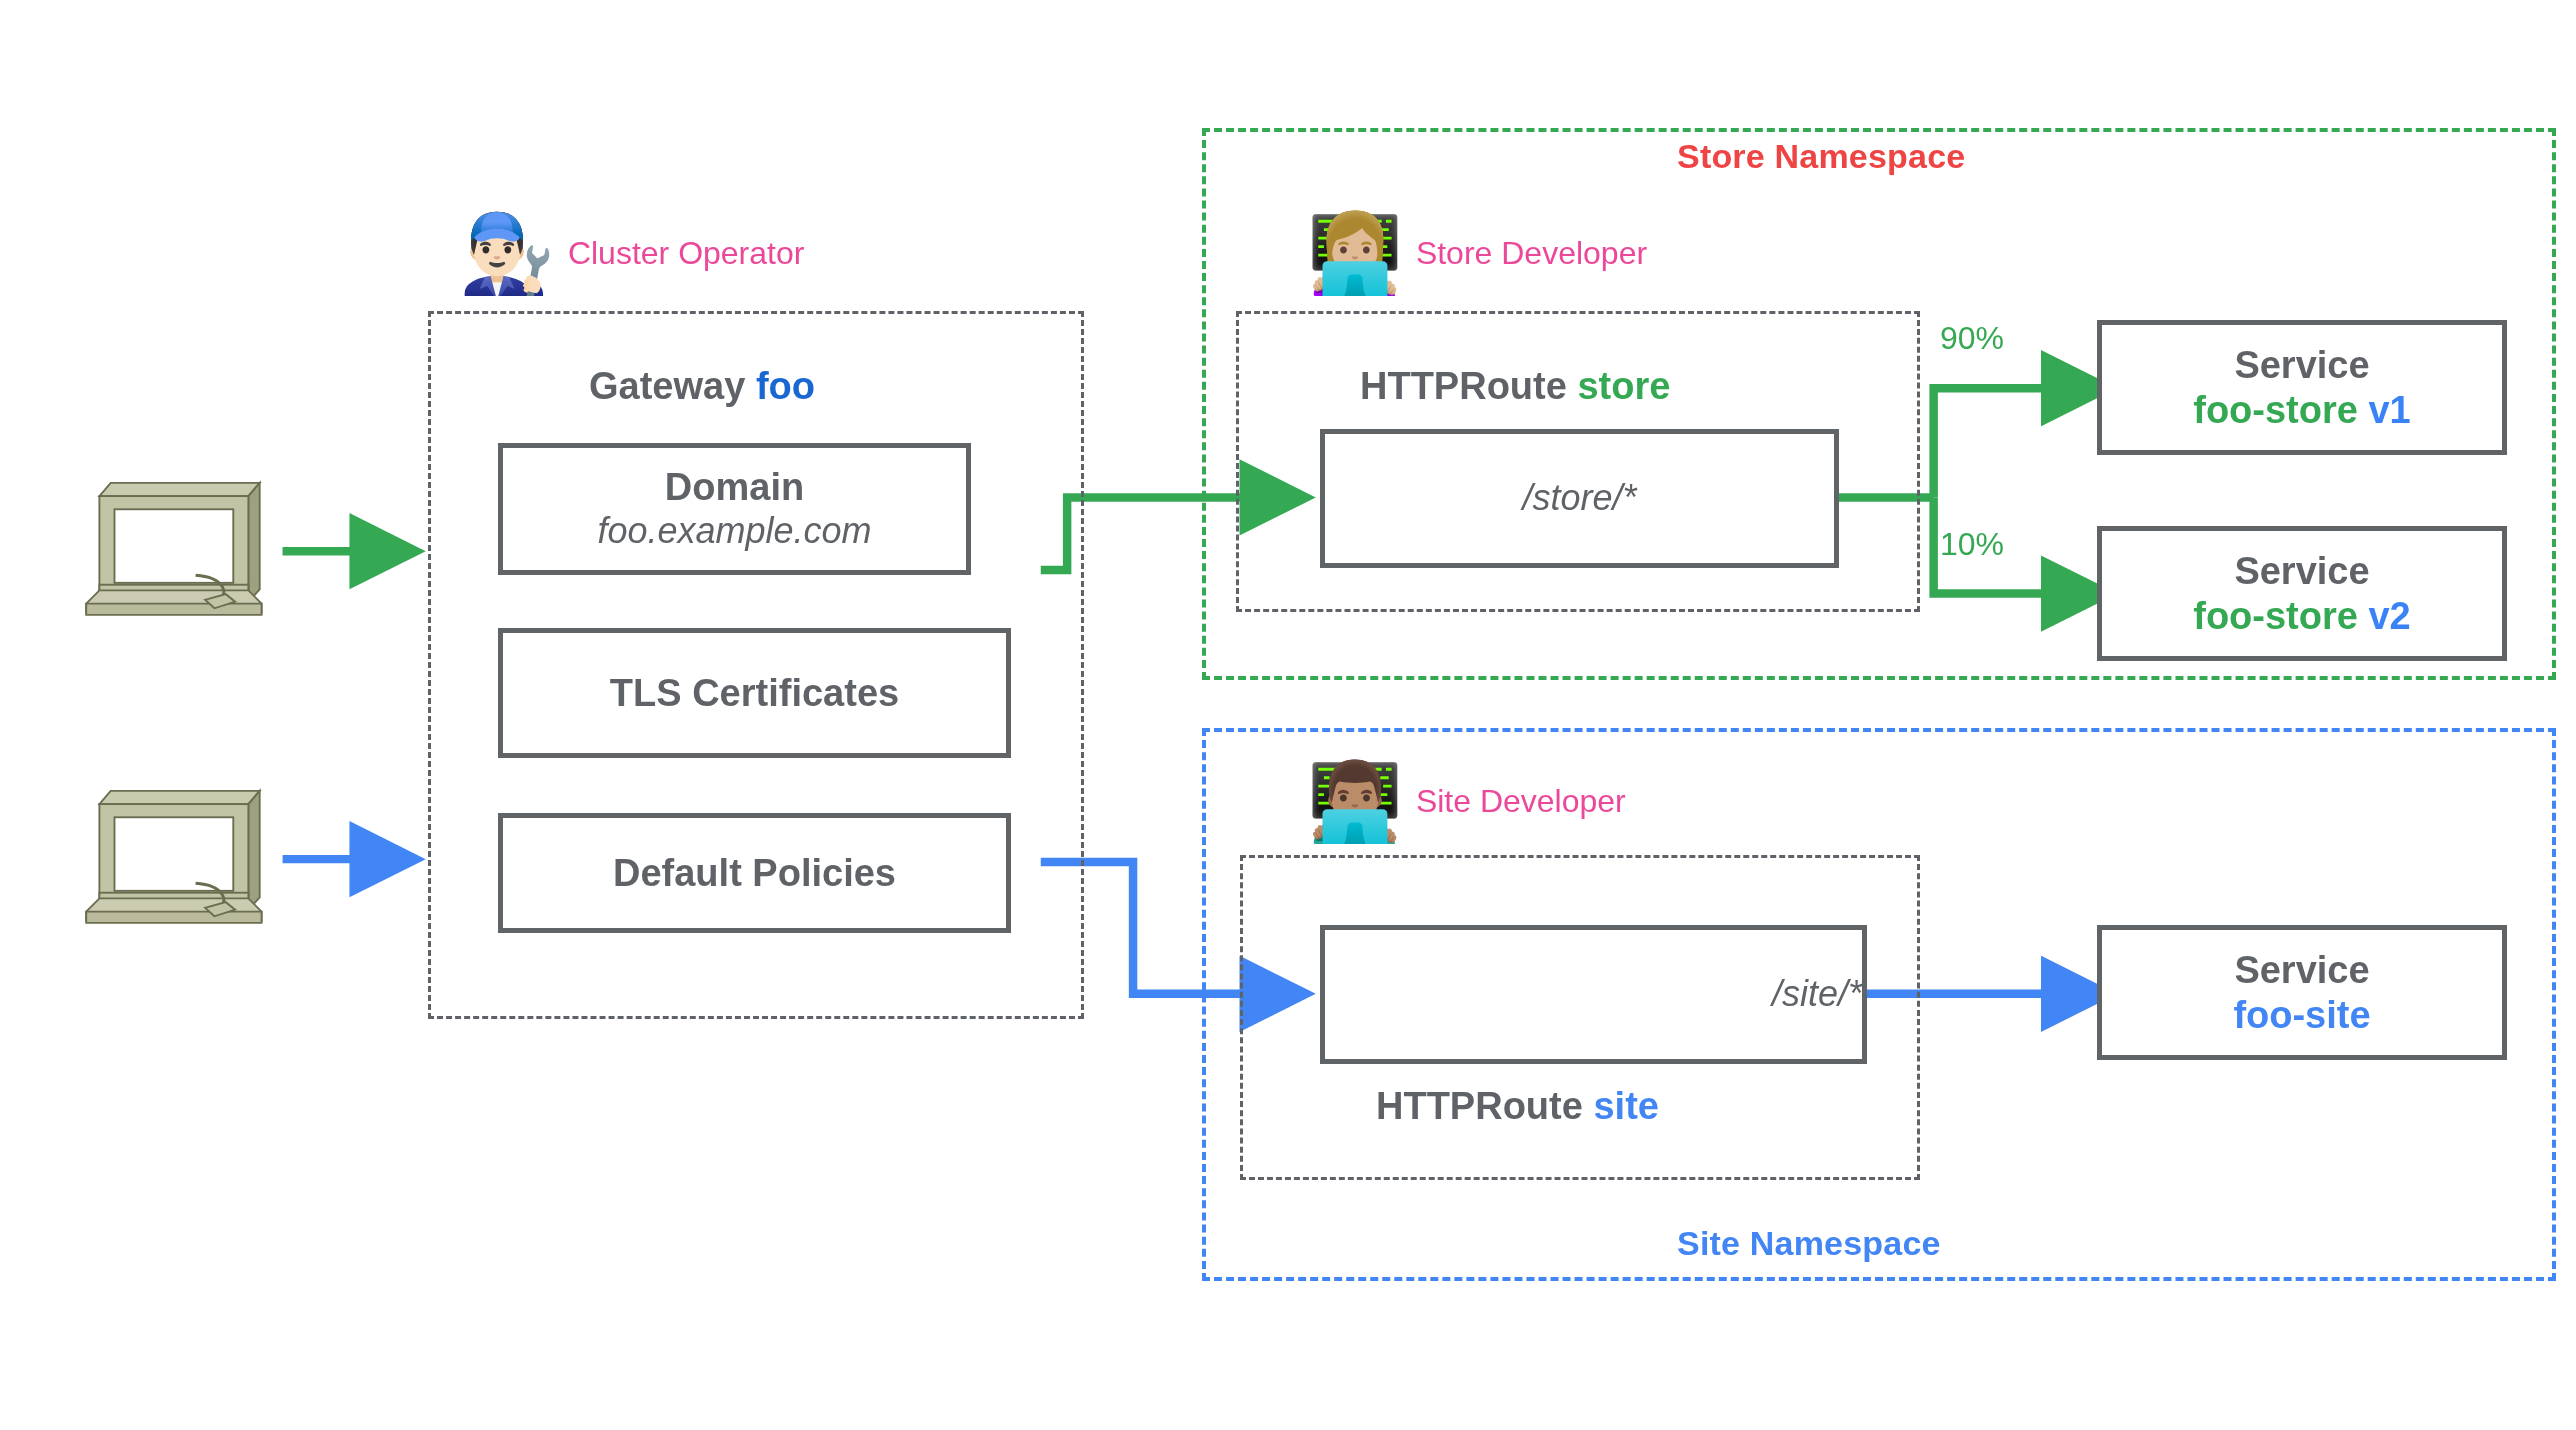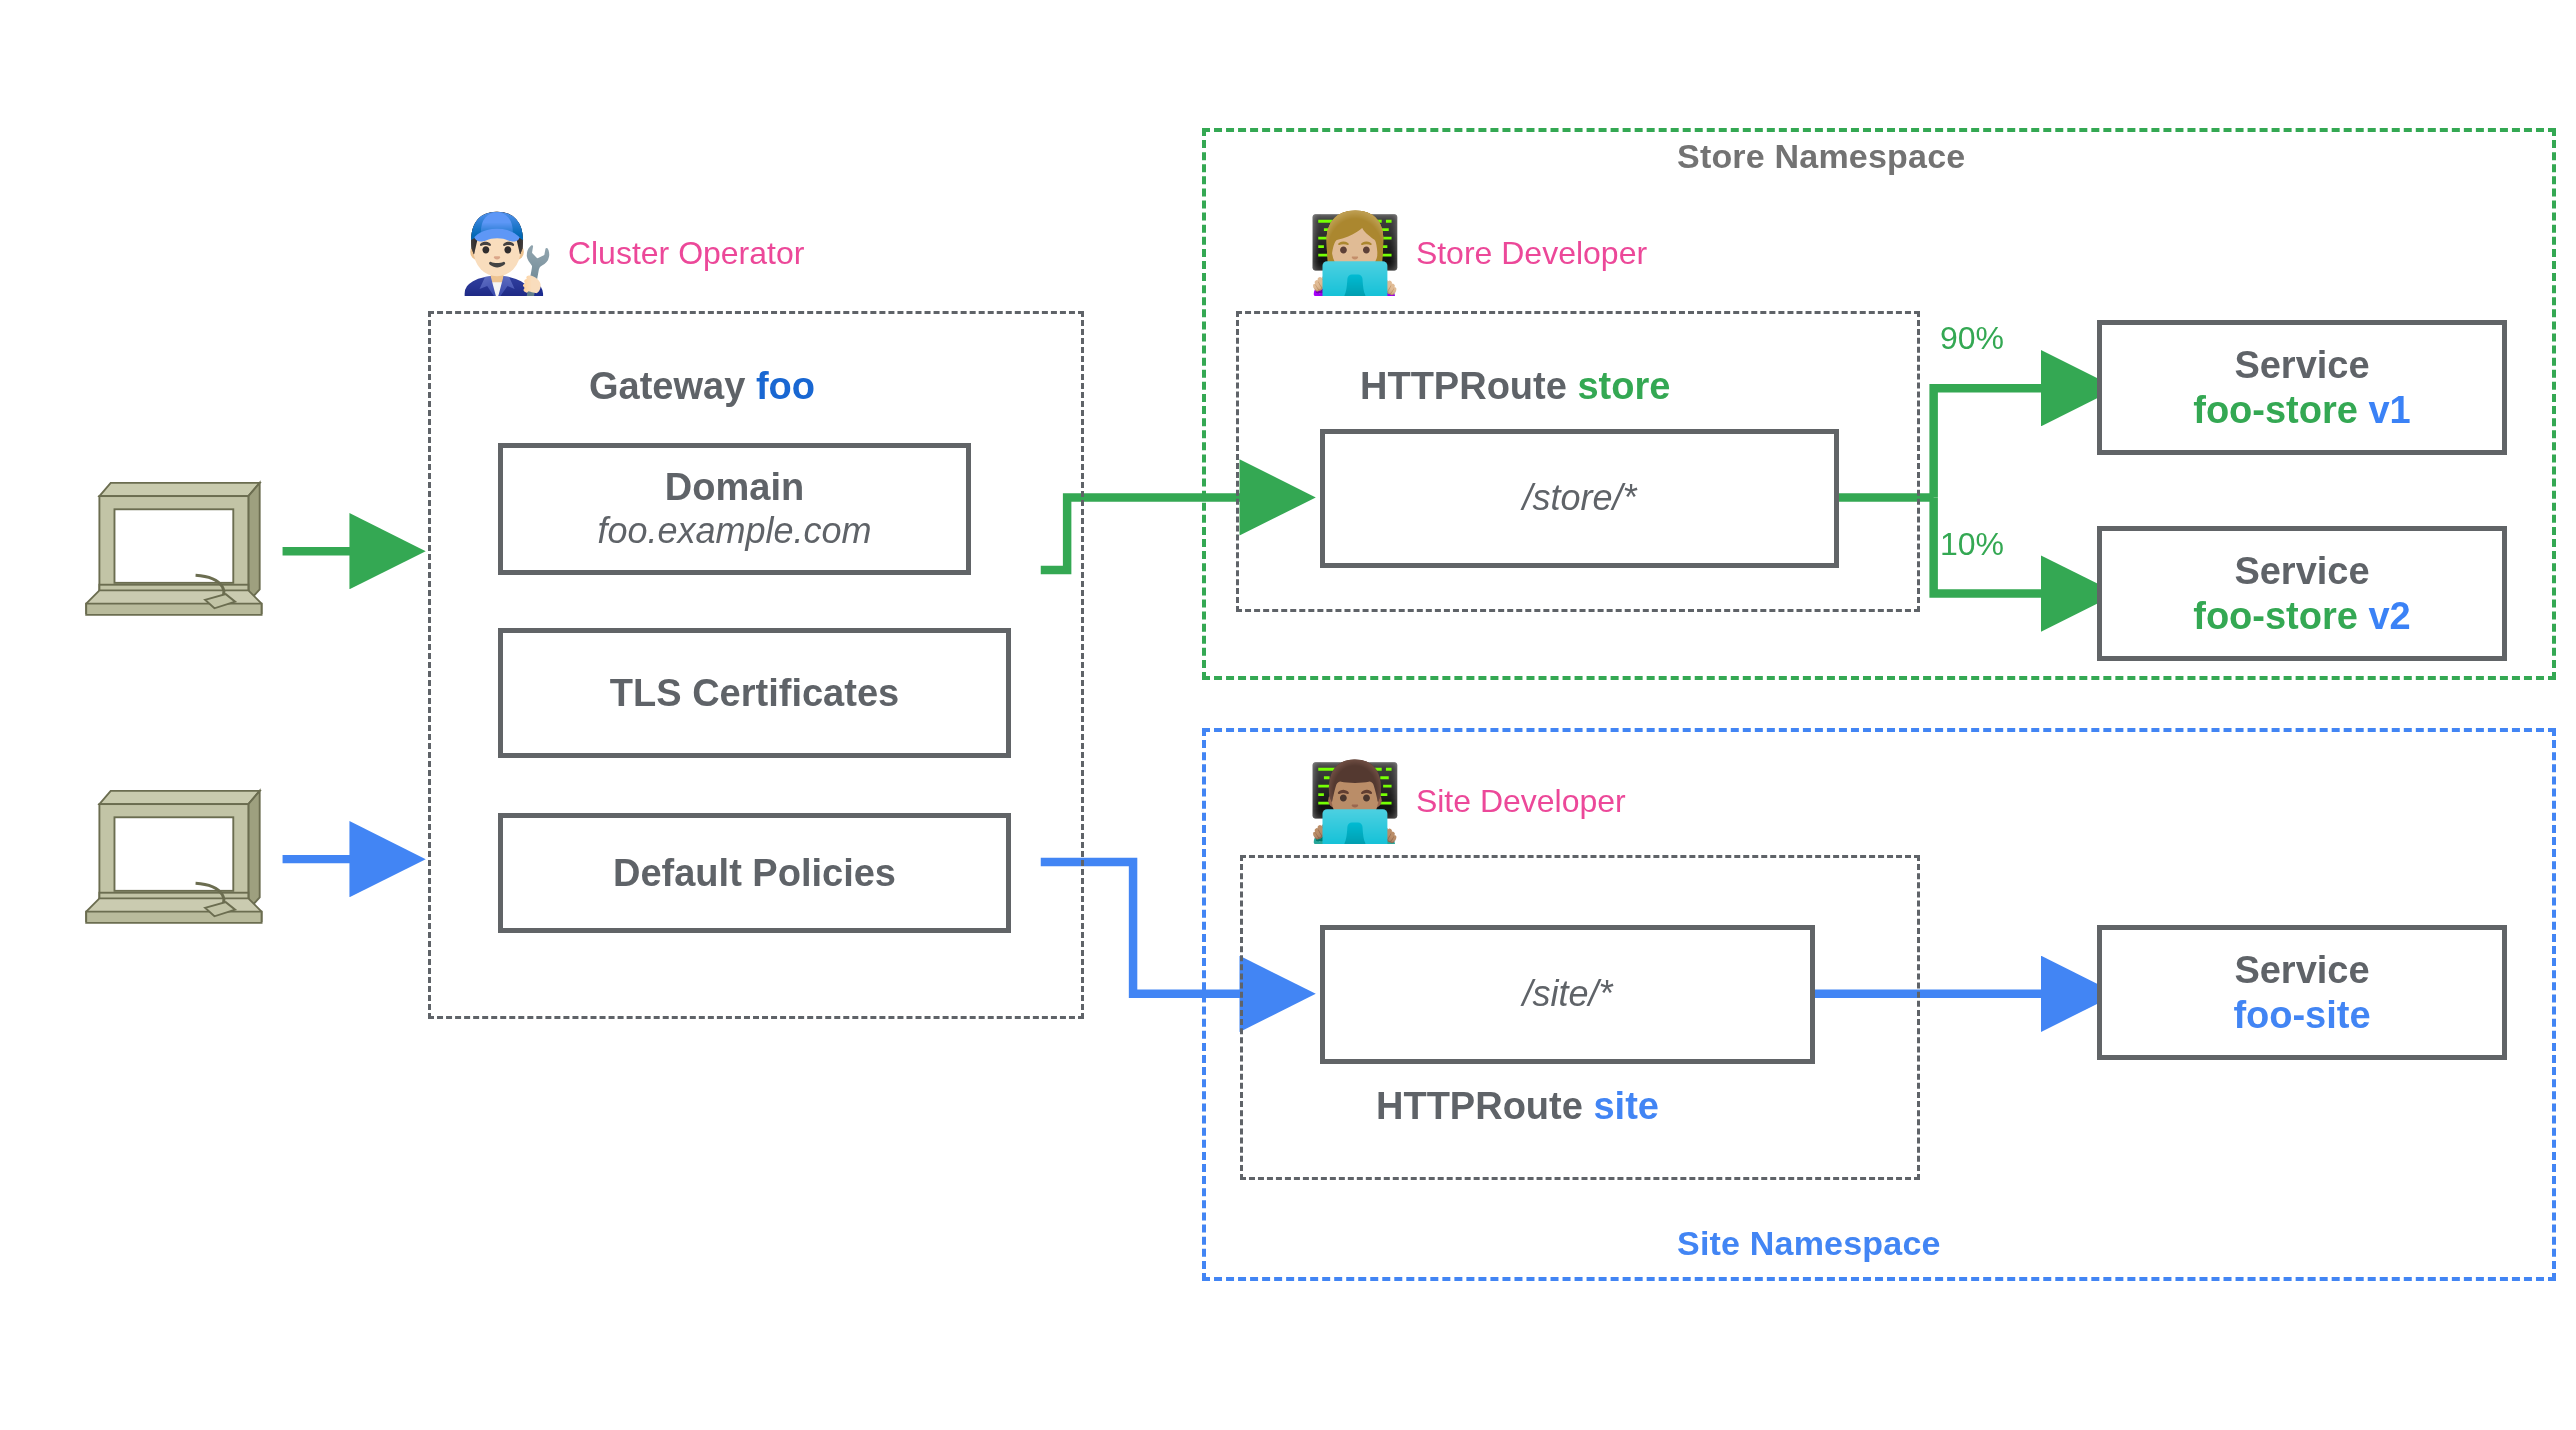--- a/index.html
+++ b/index.html
@@ -11,21 +11,21 @@
   .canvas{position:absolute;inset:0;}
   .abs{position:absolute;box-sizing:border-box;margin-left:44px;}
 
   
   .ns{border-style:dashed;border-width:4.7px;background:transparent;}
   .ns-store{border-color:#34A853;}
   .ns-site{border-color:#4285F4;}
   .ns-label{
     position:absolute;font-weight:bold;font-size:34px;letter-spacing:0.2px;white-space:nowrap;
   }
-  .ns-label.store{color:#737373;}
+  .ns-label.store{color:#ef4444;}
   .ns-label.site{color:#4285F4;}
 
   
   .group-dashed{border:3.8px dashed #5F6368;background:transparent;}
 
   
   .box{
     border:5.7px solid #616467;background:#ffffff;
     display:flex;flex-direction:column;align-items:center;justify-content:center;
     text-align:center;line-height:1.18;
@@ -188,21 +188,21 @@
 
   <div class="ns-label site" style="left:1677px;top:1224px;">Site Namespace</div>
 
   <div class="persona" style="left:1307px;top:763px;">
     <span class="pemoji">👨🏽‍💻</span>
     <span class="pname">Site Developer</span>
   </div>
 
   <div class="abs group-dashed" style="left:1196px;top:855px;width:680px;height:325px;"></div>
 
-  <div class="abs box" style="left:1276px;top:925px;width:495px;height:139px;">
+  <div class="abs box" style="left:1276px;top:925px;width:547px;height:139px;align-items:flex-end;">
     <span class="t2">/site/*</span>
   </div>
 
   <div class="res-title" style="left:1376px;top:1085px;">
     <span>HTTPRoute</span>
     <span class="accent-blue">site</span>
   </div>
 
   <div class="abs box" style="left:2053px;top:925px;width:410px;height:135px;">
     <span class="t1">Service</span>

